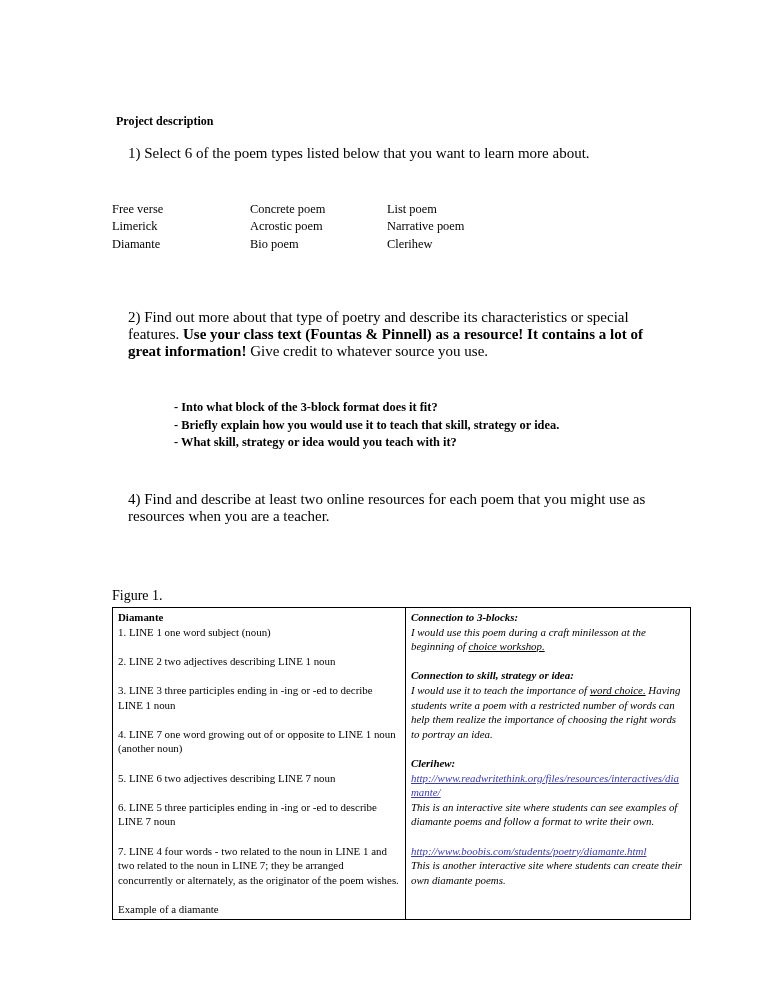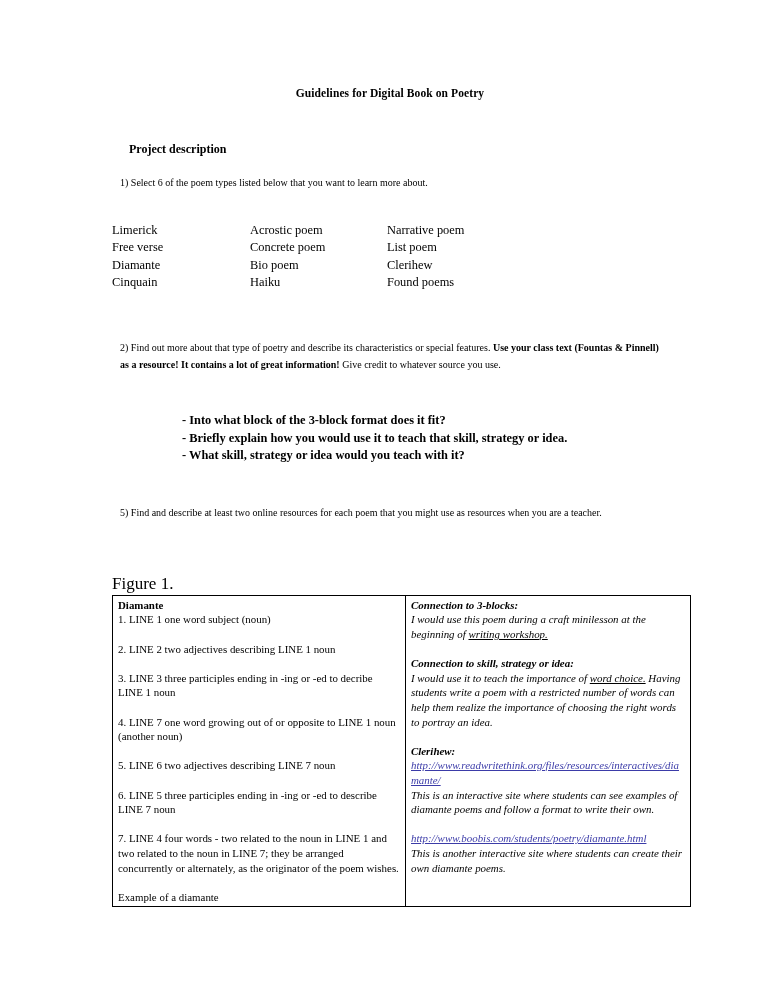--- a/index.html
+++ b/index.html
@@ -35,55 +35,55 @@
     text-align: center;
     letter-spacing: 0.1px;
     margin: 0 0 0 0;
     line-height: 15px;
   }
   .gap-lg { height: 23px; }
   .section-head {
     font-weight: bold;
     font-size: 12px;
     line-height: 16px;
-    margin: 17px;
+    margin: 4px;
   }
   p.para {
-    font-size: 10px;
+    font-size: 15px;
     line-height: 17.2px;
-    margin: 8px;
+    margin: 16px;
     text-align: left;
   }
   p.para b { font-weight: bold; }
   .poem-table {
     border-collapse: collapse;
     border-spacing: 0;
     margin: 0;
     font-size: 12.4px;
     line-height: 17.2px;
   }
   .poem-table td {
     padding: 0;
     vertical-align: top;
     white-space: nowrap;
   }
   .poem-col-1 { width: 138px; }
   .poem-col-2 { width: 137px; }
   .bullets {
-    margin: 8px;
+    margin: 0;
     padding: 0;
     font-size: 12.4px;
     line-height: 17.4px;
     font-weight: bold;
   }
   .bullets div {
     margin-left: 62px;
   }
   .figure-label {
-    font-size: 17px;
+    font-size: 14px;
     line-height: 17px;
     margin: 0;
   }
   
   .fig-table {
     border-collapse: collapse;
     width: 556px;
     margin-top: 3px;
     table-layout: fixed;
   }
@@ -108,70 +108,64 @@
     text-decoration: underline;
     word-break: break-all;
   }
 </style>
 </head>
 <body>
 
 <div class="page">
   <div class="content">
 
-    <div class="doc-title">Guidelines for Digital Book on Poetry</div>
 
     <div class="gap-lg"></div>
 
     <div class="section-head">Project description</div>
 
     <p class="para">1) Select 6 of the poem types listed below that you want to learn more about.</p>
 
     <div class="gap-lg"></div>
 
     <table class="poem-table">
       <tbody>
           <tr>
+        <td class="poem-col-1">Free verse</td>
+        <td class="poem-col-2">Concrete poem</td>
+        <td>List poem</td>
+      </tr>
+      <tr>
         <td class="poem-col-1">Limerick</td>
         <td class="poem-col-2">Acrostic poem</td>
         <td>Narrative poem</td>
-      </tr>
-      <tr>
-        <td class="poem-col-1">Free verse</td>
-        <td class="poem-col-2">Concrete poem</td>
-        <td>List poem</td>
       </tr>
       <tr>
         <td class="poem-col-1">Diamante</td>
         <td class="poem-col-2">Bio poem</td>
         <td>Clerihew</td>
-      </tr>
-      <tr>
-        <td class="poem-col-1">Cinquain</td>
-        <td class="poem-col-2">Haiku</td>
-        <td>Found poems</td>
       </tr>
     </tbody>
       </table>
 
     <div style="height:40px"></div>
 
     <p class="para"><span>2) Find out more about that type of poetry and describe its characteristics or special features. </span><b>Use your class text (Fountas &amp; Pinnell) as a resource! It contains a lot of great information!</b><span> Give credit to whatever source you use.</span></p>
 
     <div class="gap-lg"></div>
 
     <div class="bullets">
       <div>- Into what block of the 3-block format does it fit?</div>
       <div>- Briefly explain how you would use it to teach that skill, strategy or idea.</div>
       <div>- What skill, strategy or idea would you teach with it?</div>
     </div>
 
     <div class="gap-lg"></div>
 
-    <p class="para">5) Find and describe at least two online resources for each poem that you might use as resources when you are a teacher.</p>
+    <p class="para">4) Find and describe at least two online resources for each poem that you might use as resources when you are a teacher.</p>
 
     <div class="gap-lg"></div>
 
 
     <div class="gap-lg"></div>
 
     <div class="figure-label">Figure 1.</div>
 
     <table class="fig-table">
       <tbody>
@@ -192,21 +186,21 @@
             <div class="blk">6. LINE 5 three participles ending in -ing or -ed to describe LINE 7 noun</div>
             <div class="spacer"></div>
             <div class="blk">7. LINE 4 four words - two related to the noun in LINE 1 and two related to the noun in LINE 7; they be arranged concurrently or alternately, as the originator of the poem wishes.</div>
             <div class="spacer"></div>
             <div class="blk">Example of a diamante</div>
           </div>
         </td>
         <td class="fig-right">
           <div class="cell-inner">
             <div class="blk"><b>Connection to 3-blocks:</b></div>
-            <div class="blk"><span>I would use this poem during a craft minilesson at the beginning of </span><span class="uline">writing workshop.</span></div>
+            <div class="blk"><span>I would use this poem during a craft minilesson at the beginning of </span><span class="uline">choice workshop.</span></div>
             <div class="spacer"></div>
             <div class="blk"><b>Connection to skill, strategy or idea:</b></div>
             <div class="blk"><span>I would use it to teach the importance of </span><span class="uline">word choice.</span><span> Having students write a poem with a restricted number of words can help them realize the importance of choosing the right words to portray an idea.</span></div>
             <div class="spacer"></div>
             <div class="blk"><b>Clerihew:</b></div>
             <div class="blk"><a class="link" href="#">http://www.readwritethink.org/files/resources/interactives/diamante/</a></div>
             <div class="blk">This is an interactive site where students can see examples of diamante poems and follow a format to write their own.</div>
             <div class="spacer"></div>
             <div class="blk"><a class="link" href="#">http://www.boobis.com/students/poetry/diamante.html</a></div>
             <div class="blk">This is another interactive site where students can create their own diamante poems.</div>

